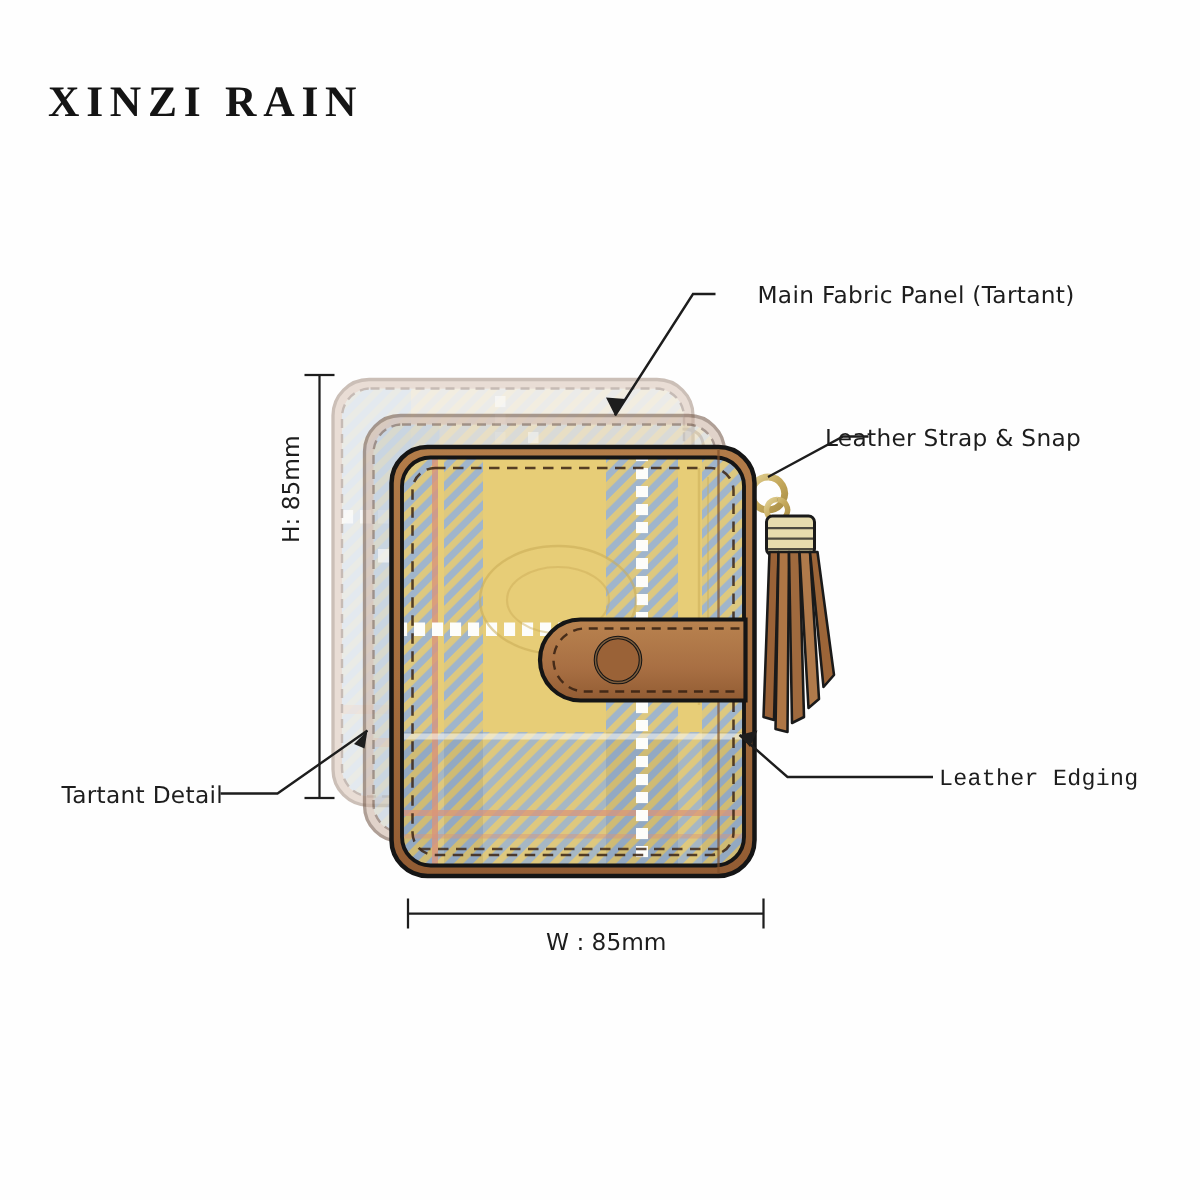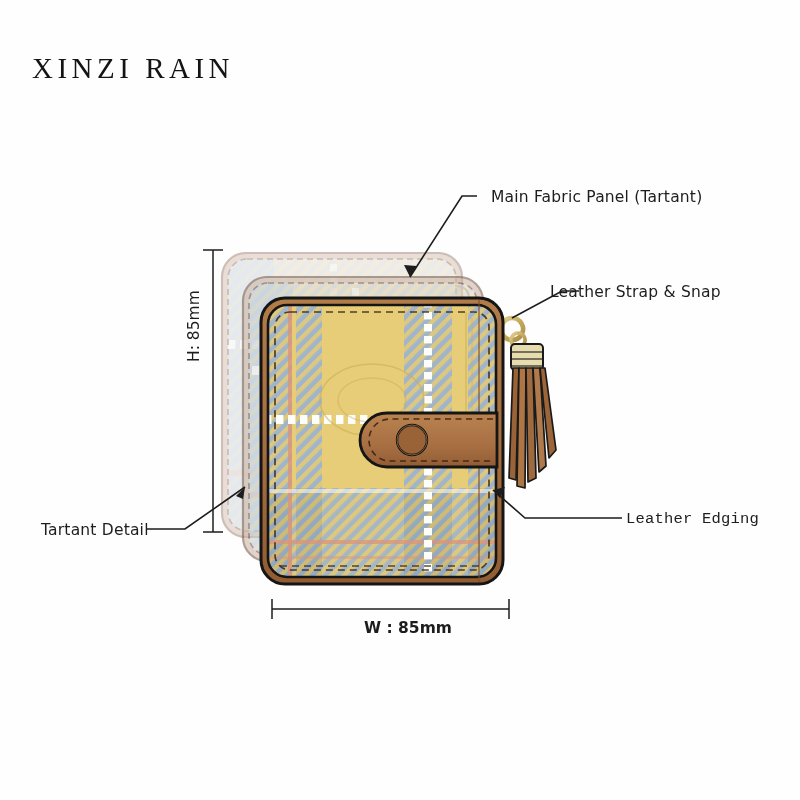--- a/index.html
+++ b/index.html
@@ -21,51 +21,50 @@
     background: #fefefe;
   }
   .brand {
     position: absolute;
     left: 32px;
     top: 52px;
     font-family: "Liberation Serif", "DejaVu Serif", serif;
     font-size: 29px;
     letter-spacing: 4.5px;
     color: #141414;
-    font-weight: 400;
+    font-weight: 700;
     white-space: nowrap;
   }
   svg.art {
     position: absolute;
     left: 0;
     top: 0;
     width: 800px;
     height: 800px;
   }
   .anno {
     position: absolute;
     font-family: "DejaVu Sans", sans-serif;
     font-size: 15.5px;
     color: #1d1d1d;
     white-space: nowrap;
     letter-spacing: 0.2px;
   }
-  .anno-main   { left: 491px; top: 188px; text-align: right; }
+  .anno-main   { left: 505px; top: 188px; text-align: right; }
   .anno-strap  { left: 550px; top: 283px; }
   .anno-edge   { left: 626px; top: 510px; font-family: Liberation Mono, monospace; }
   .anno-tassel { left: 41px;  top: 521px; }
   .dim-w {
     position: absolute;
     left: 364px;
     top: 619px;
     font-family: "DejaVu Sans", sans-serif;
     font-size: 15.5px;
     color: #1d1d1d;
     white-space: nowrap;
-    font-weight: bold;
   }
   .dim-h {
     position: absolute;
     left: 185px;
     top: 362px;
     font-family: "DejaVu Sans", sans-serif;
     font-size: 15.5px;
     color: #1d1d1d;
     white-space: nowrap;
     transform: rotate(-90deg);

